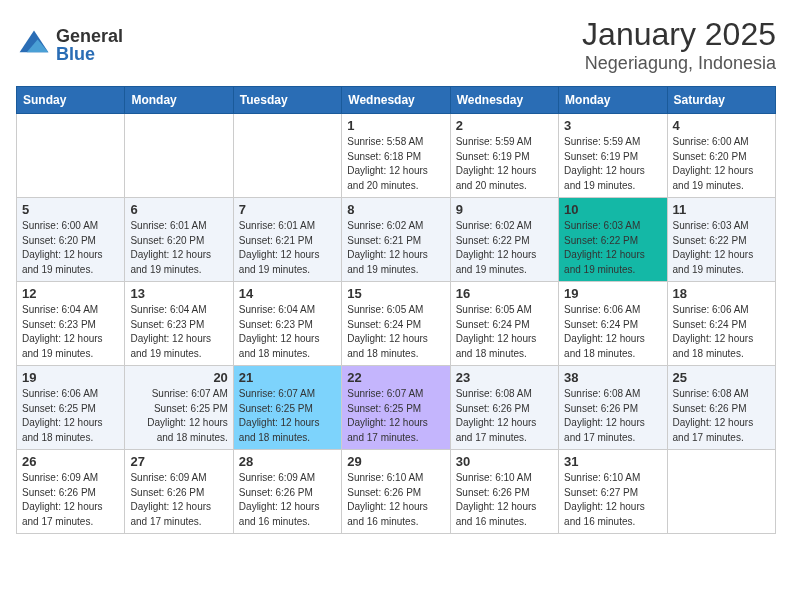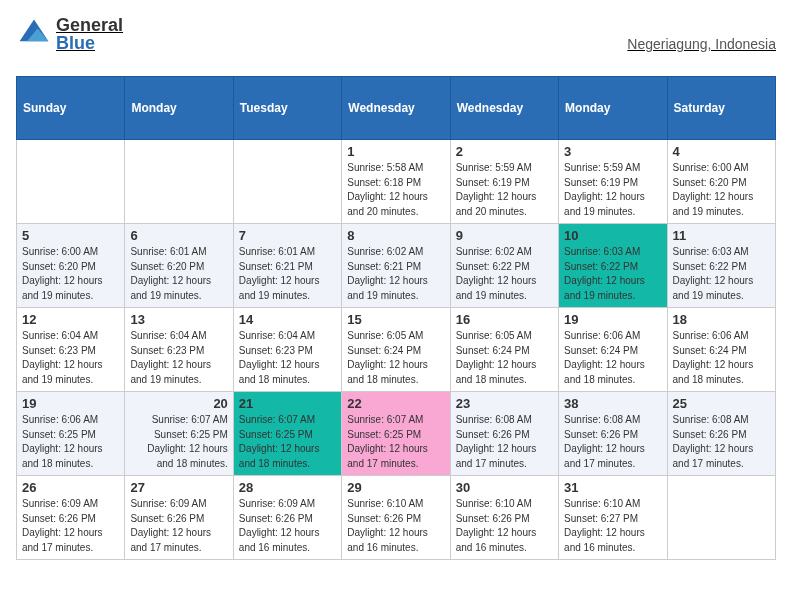--- a/index.html
+++ b/index.html
@@ -6,23 +6,22 @@
     body {
       font-family: Arial, sans-serif;
       background: #fff;
       width: 792px;
       min-height: 612px;
       padding: 16px;
     }
     .header {
       display: flex;
       justify-content: space-between;
-      align-items: flex-end;
-      margin-bottom: 24px;
-      text-decoration: underline;
+      align-items: center;
+      margin-bottom: 12px;
     }
     .logo {
       display: flex;
       align-items: center;
       gap: 4px;
     }
     .logo-text {
       display: flex;
       flex-direction: column;
       font-size: 18px;
@@ -37,33 +36,33 @@
     }
     .title-block {
       text-align: right;
     }
     .month-title {
       font-size: 32px;
       font-weight: normal;
       color: #333;
     }
     .location {
-      font-size: 14px;
+      font-size: 18px;
       color: #555;
     }
     .calendar {
       width: 100%;
       border-collapse: collapse;
       font-size: 11px;
     }
     .calendar th {
       background: #2a6db5;
       color: #fff;
       text-align: left;
-      padding: 24px 6px;
+      padding: 6px 6px;
       font-size: 12px;
       font-weight: bold;
       border: 1px solid #1a5a9a;
     }
     .calendar td {
       border: 1px solid #ccc;
       vertical-align: top;
       padding: 4px 5px;
       width: 108px;
       min-height: 80px;
@@ -93,20 +92,21 @@
     <svg class="logo-icon" viewBox="0 0 40 40">
       <polygon points="20,4 36,28 4,28" fill="#2a6db5"></polygon>
       <polygon points="24,14 36,28 12,28" fill="#4a9fd5"></polygon>
     </svg>
     <div class="logo-text">
       <span class="logo-general">General</span>
       <span class="logo-blue">Blue</span>
     </div>
   </div>
   <div class="title-block">
+    <div class="month-title">January 2025</div>
     <div class="location">Negeriagung, Indonesia</div>
   </div>
 </div>
 
 <table class="calendar">
   <thead>
     <tr>
     <th>Sunday</th>
         <th>Monday</th>
         <th>Tuesday</th>
@@ -240,27 +240,27 @@
           <div class="day-info" style="white-space: pre-line;">Sunrise: 6:06 AM
 Sunset: 6:25 PM
 Daylight: 12 hours and 18 minutes.</div>
         </td>
         <td style="background: rgb(240, 244, 250); text-align: right;">
           <div class="day-number">20</div>
           <div class="day-info" style="white-space: pre-line;">Sunrise: 6:07 AM
 Sunset: 6:25 PM
 Daylight: 12 hours and 18 minutes.</div>
         </td>
-        <td style="background: #14b8a6;">
+        <td style="background: #7dd3fc;">
           <div class="day-number">21</div>
           <div class="day-info" style="white-space: pre-line;">Sunrise: 6:07 AM
 Sunset: 6:25 PM
 Daylight: 12 hours and 18 minutes.</div>
         </td>
-        <td style="background: #f9a8d4;">
+        <td style="background: #c4b5fd;">
           <div class="day-number">22</div>
           <div class="day-info" style="white-space: pre-line;">Sunrise: 6:07 AM
 Sunset: 6:25 PM
 Daylight: 12 hours and 17 minutes.</div>
         </td>
         <td style="background: rgb(240, 244, 250);">
           <div class="day-number">23</div>
           <div class="day-info" style="white-space: pre-line;">Sunrise: 6:08 AM
 Sunset: 6:26 PM
 Daylight: 12 hours and 17 minutes.</div>

